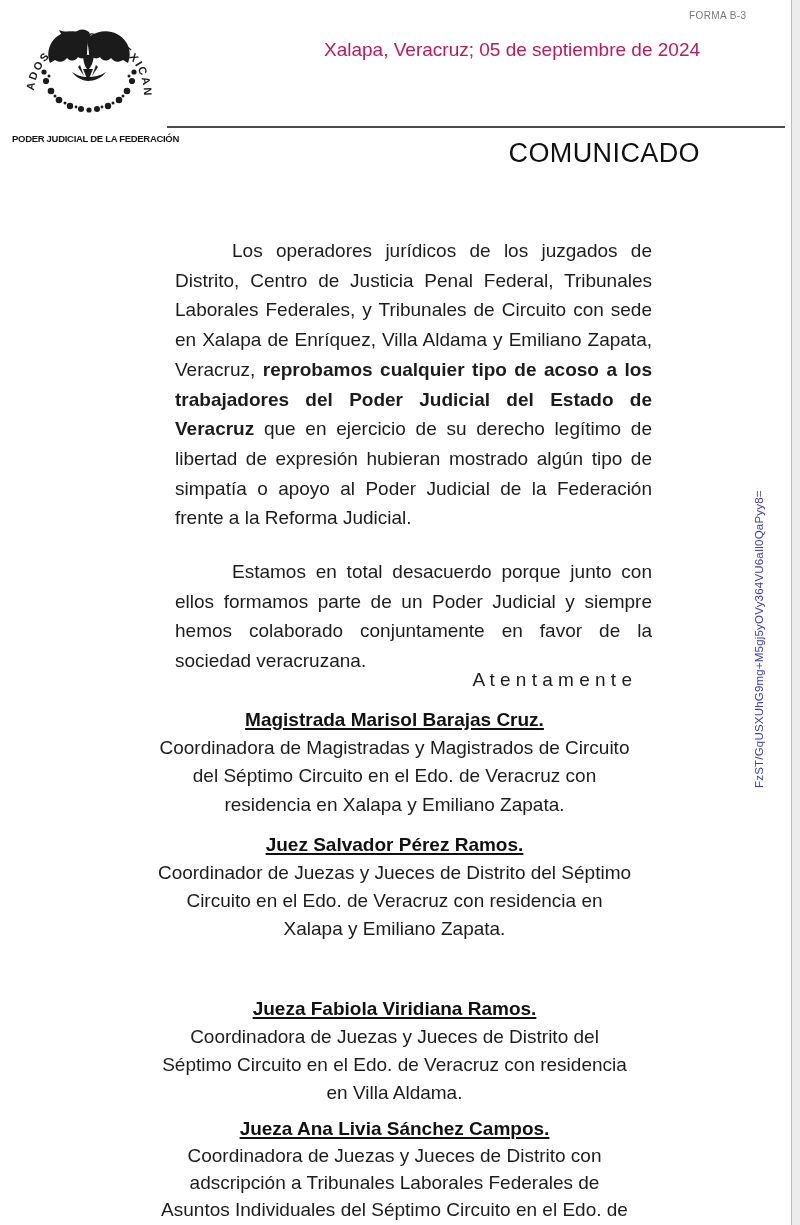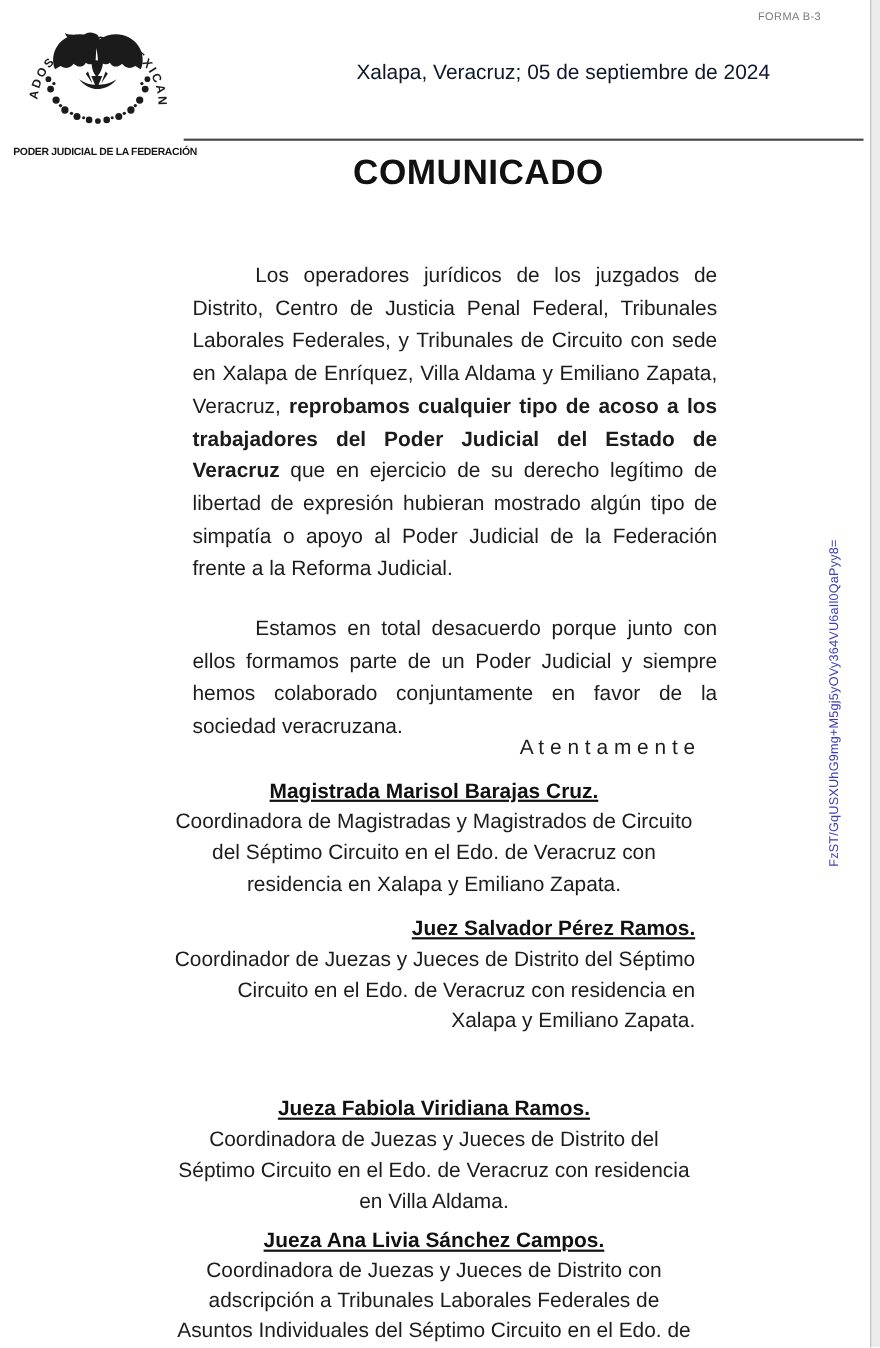--- a/index.html
+++ b/index.html
@@ -7,31 +7,31 @@
     width:800px;height:1225px;background:#ffffff;
     font-family:"Liberation Sans",sans-serif;color:#1f1f1f;
     position:relative;overflow:hidden;
   }
   .page{position:absolute;inset:0;background:#fff;}
   .scan-edge{position:absolute;right:0;top:0;bottom:0;width:8px;background:#ececec;border-left:1px solid #bdbdbd;}
   .seal{position:absolute;left:20px;top:6px;}
   .institution{position:absolute;left:12px;top:133px;font-size:9.5px;font-weight:700;letter-spacing:-0.3px;color:#161616;white-space:nowrap;}
   .rule{position:absolute;left:167px;top:126px;width:618px;border-top:2px solid #4a4a4a;}
   .forma{position:absolute;left:689px;top:10px;font-size:10px;color:#787878;letter-spacing:0.4px;}
-  .dateline{position:absolute;left:324px;top:56px;font-size:19px;white-space:nowrap;color:#0f172a;}
-  .title{position:absolute;left:170px;top:138px;width:530px;text-align:center;font-size:32px;font-weight:700;letter-spacing:0.4px;color:#111;}
+  .dateline{position:absolute;left:324px;top:39px;font-size:19px;white-space:nowrap;color:#be185d;}
+  .title{position:absolute;left:170px;top:138px;width:530px;text-align:right;font-size:27px;font-weight:400;letter-spacing:0.4px;color:#111;}
   .content{position:absolute;left:175px;top:212px;width:477px;font-size:19px;line-height:29.7px;text-align:justify;color:#1c1c1c;margin-top:24px;}
   .content p{margin:0;text-indent:57px;}
   .content .p2{margin-top:24px;}
   .b{font-weight:700;}
   .closing{position:absolute;left:157px;top:669px;width:475px;text-align:right;font-size:19px;color:#1c1c1c;}
   .signatures{position:absolute;left:157px;top:706px;width:475px;text-align:center;font-size:19px;line-height:28.2px;color:#1c1c1c;}
   .sig{margin:0;}
   .sig .sig-name{font-weight:700;text-decoration:underline;text-decoration-thickness:2px;text-underline-offset:2px;color:#111;}
-  .sig-2{margin-top:12px;text-align:right;}
+  .sig-2{margin-top:12px;}
   .sig-3{margin-top:51px;}
   .sig-4{margin-top:8px;line-height:27px;}
   .hash-wrap{position:absolute;left:753px;top:492px;width:14px;height:296px;}
   .hash-text{position:absolute;left:0;top:296px;transform:rotate(-90deg);transform-origin:0 0;white-space:nowrap;font-size:11.5px;letter-spacing:0.2px;color:#3c3cb4;}
 </style>
 </head>
 <body>
 
 <div class="page">
 

